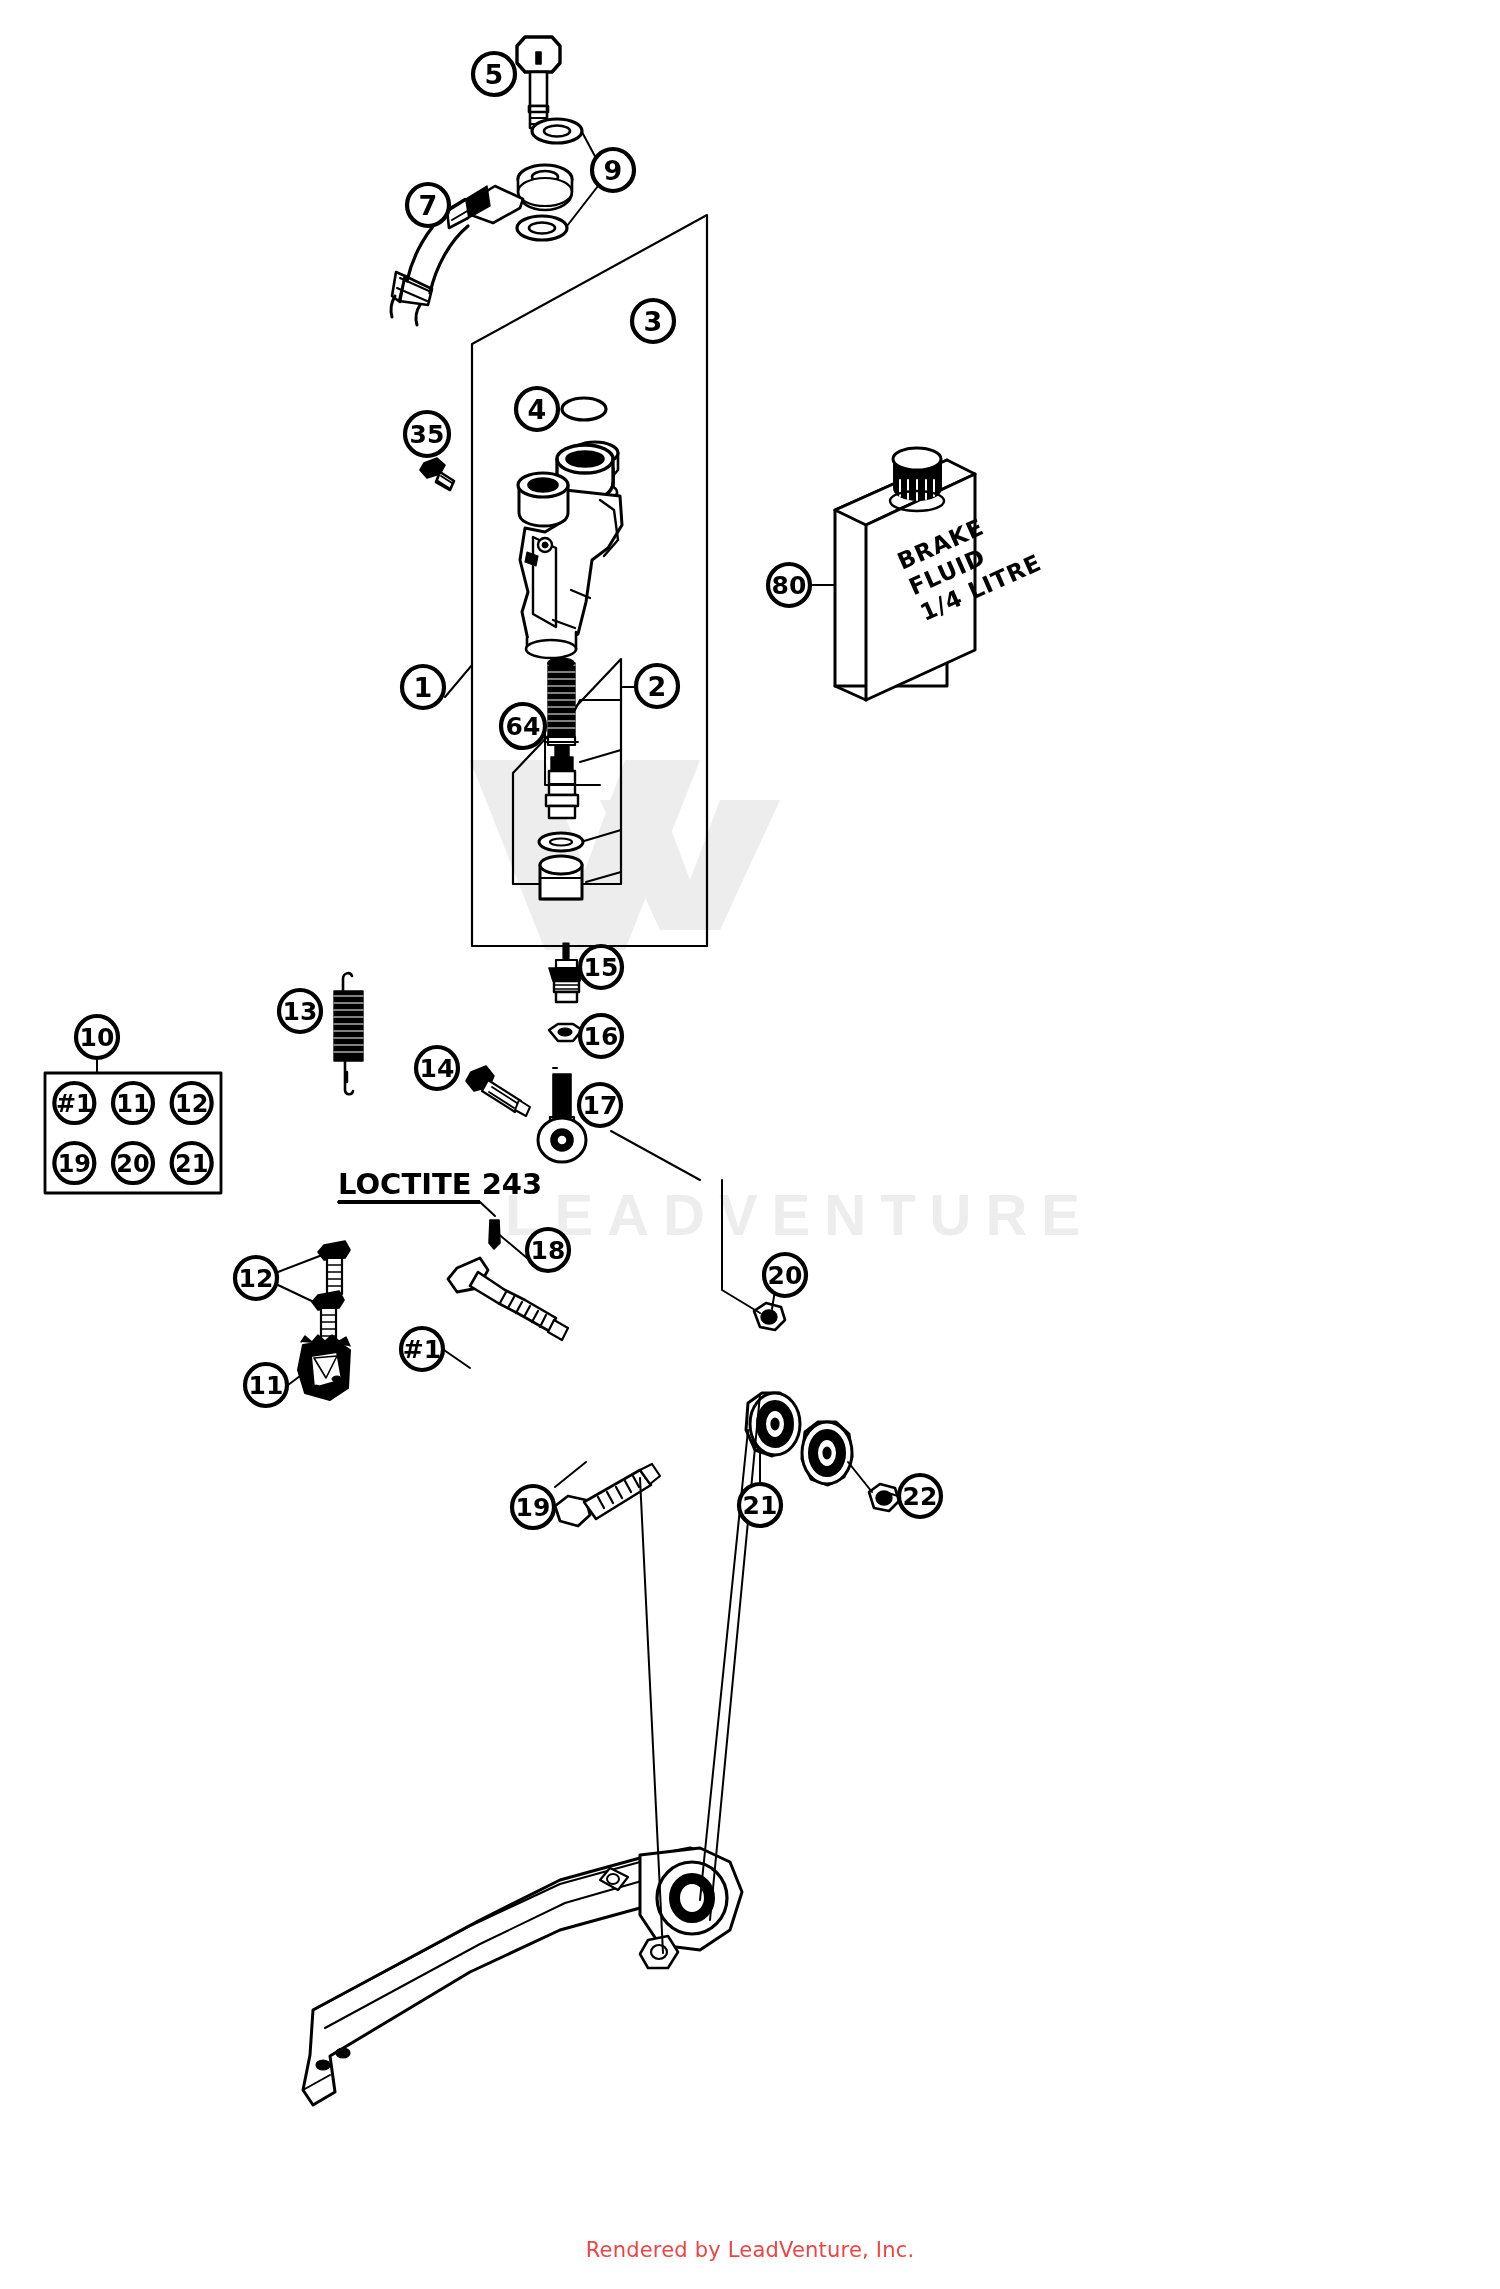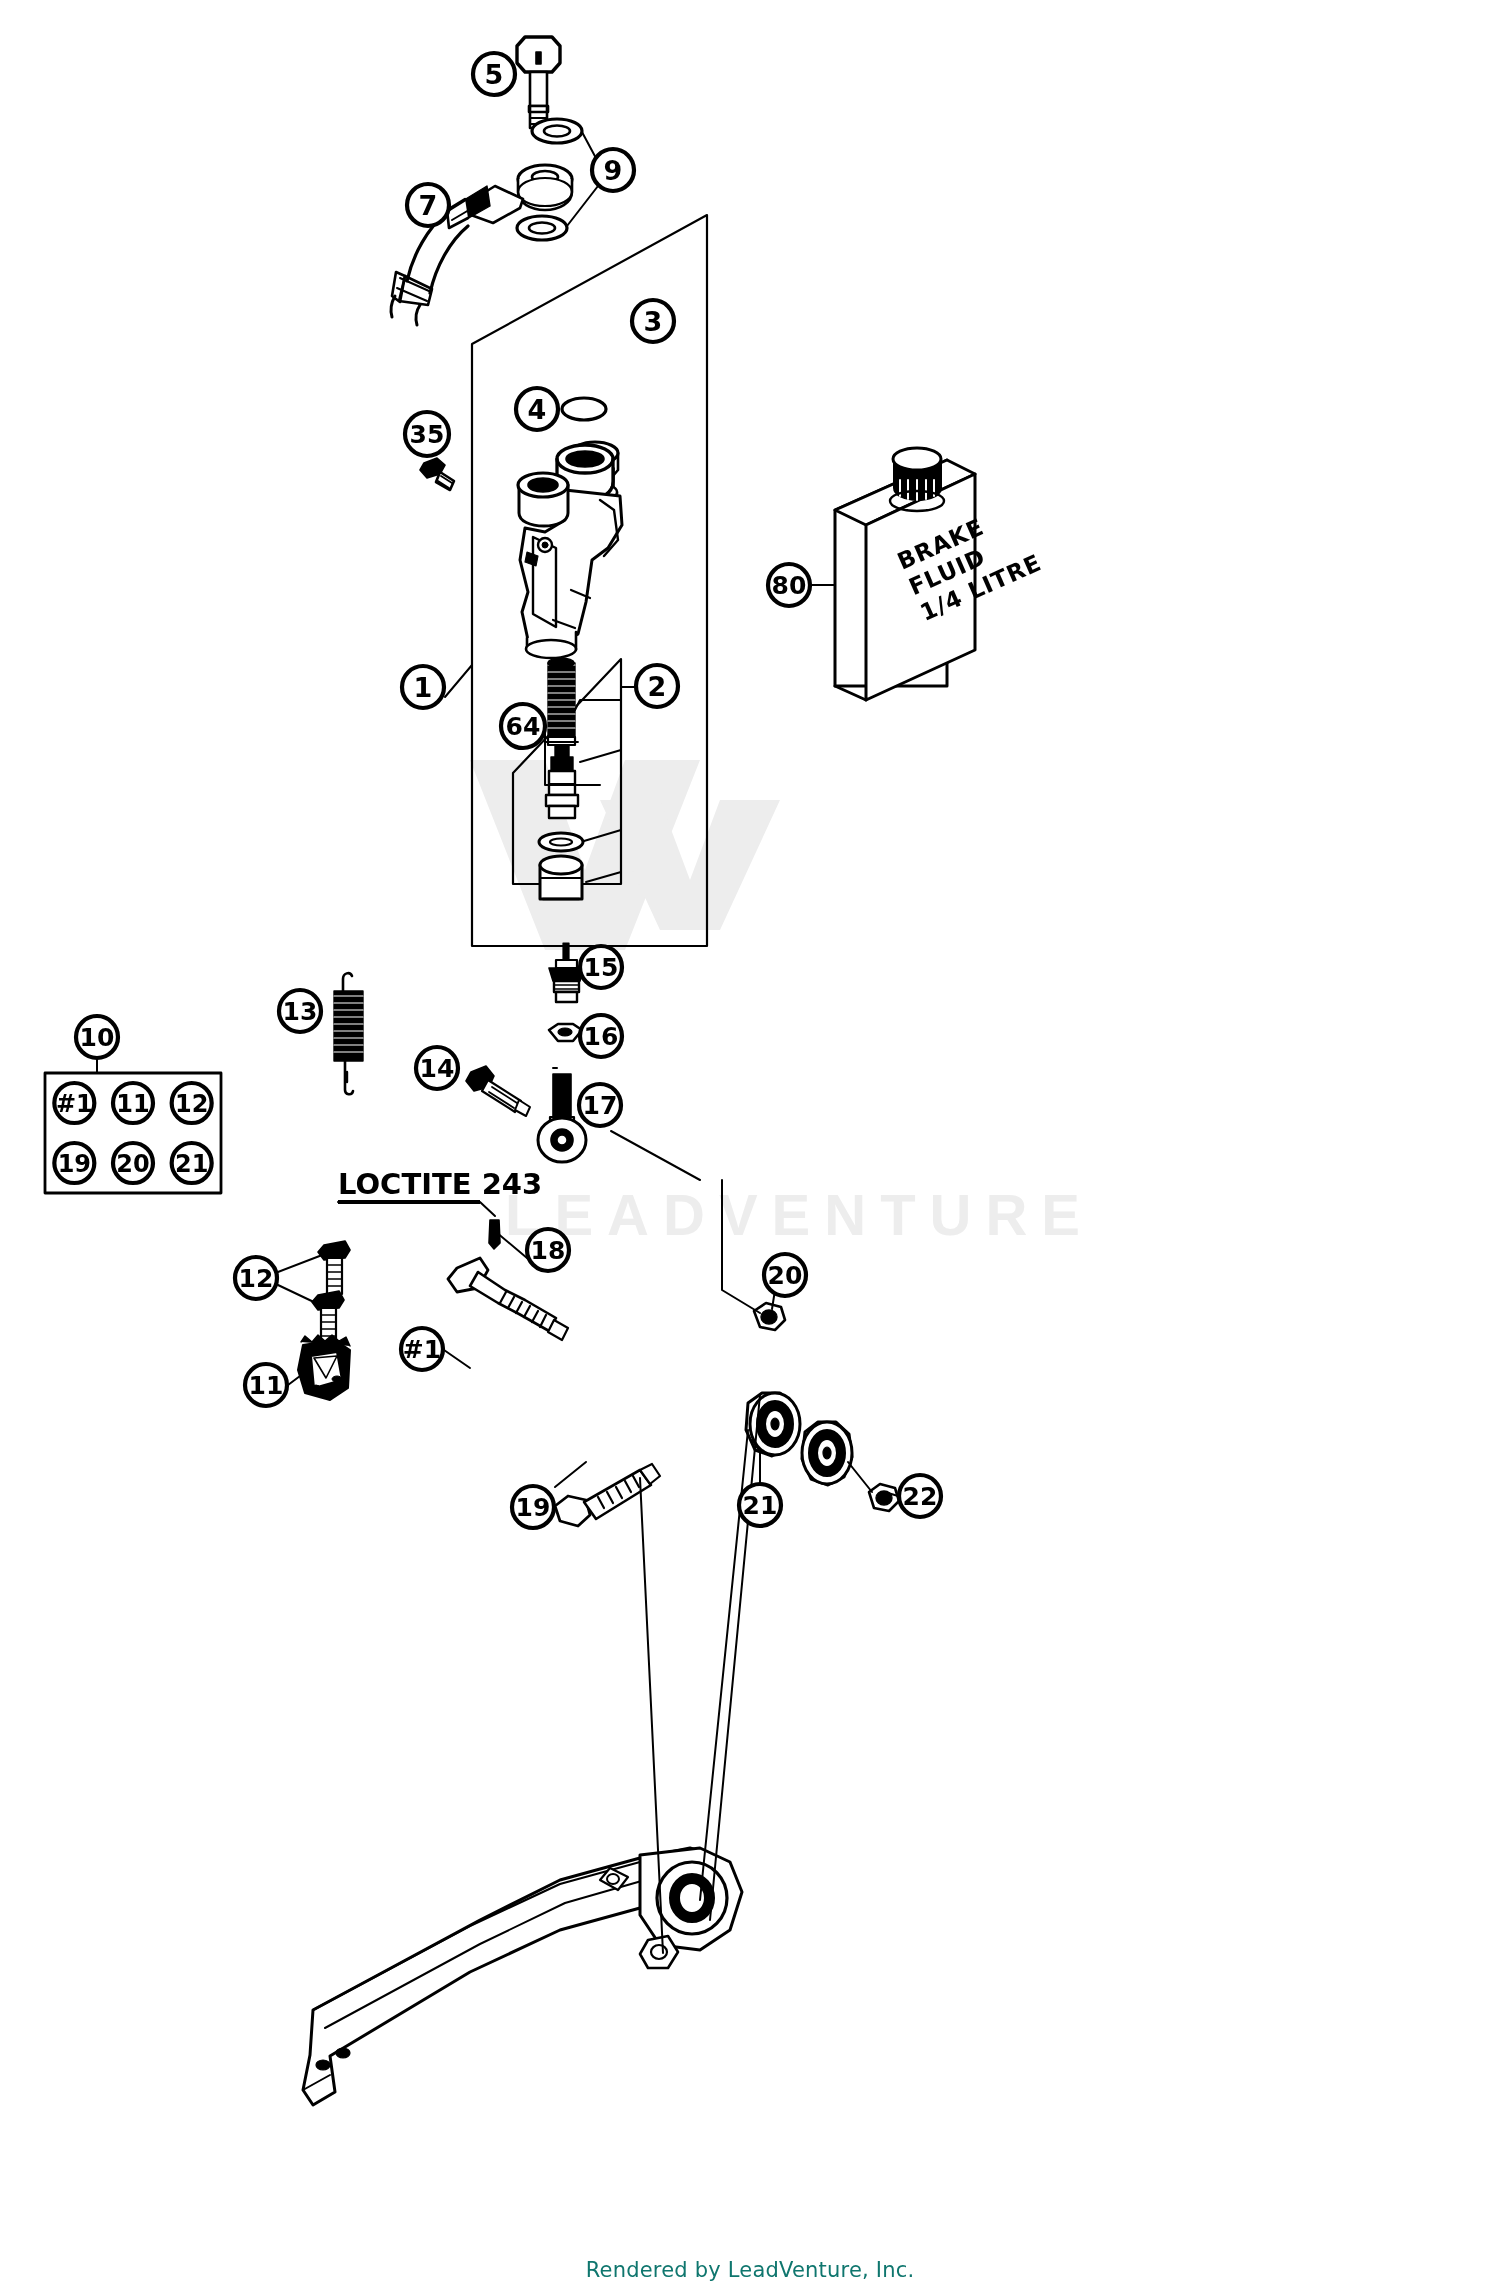--- a/index.html
+++ b/index.html
@@ -24,23 +24,22 @@
     height: 2289px;
   }
   .footer {
     position: absolute;
     left: 0;
     top: 2238px;
     width: 1500px;
     text-align: center;
     font-family: "DejaVu Sans", sans-serif;
     font-size: 21px;
-    color: #0f766e;
+    color: #ef4444;
     letter-spacing: 0.2px;
-    margin-top: 20px;
   }
   .wm {
     font-family: "Liberation Sans", sans-serif;
     fill: #ededed;
   }
 </style>
 </head>
 <body>
 
 <div id="page">

